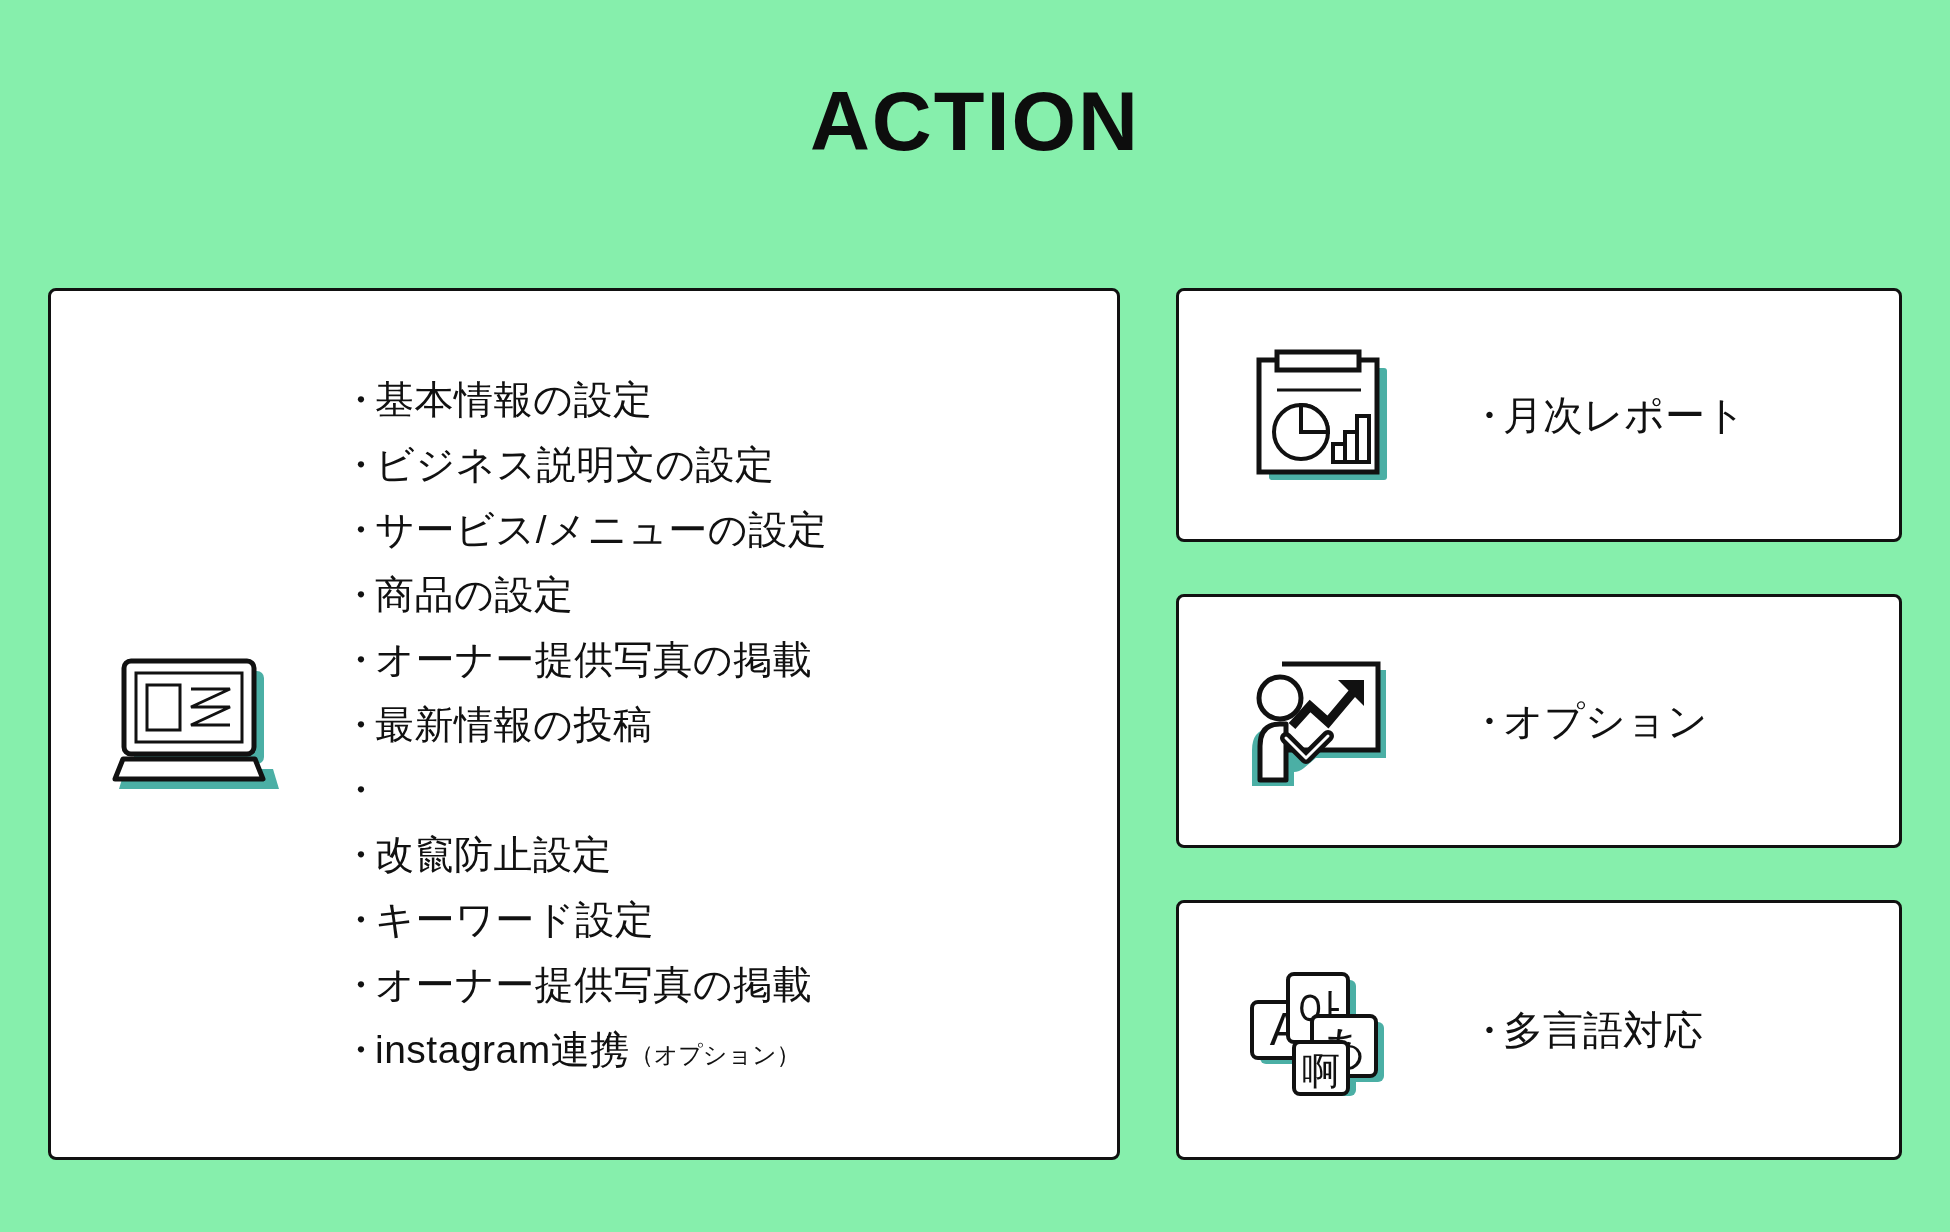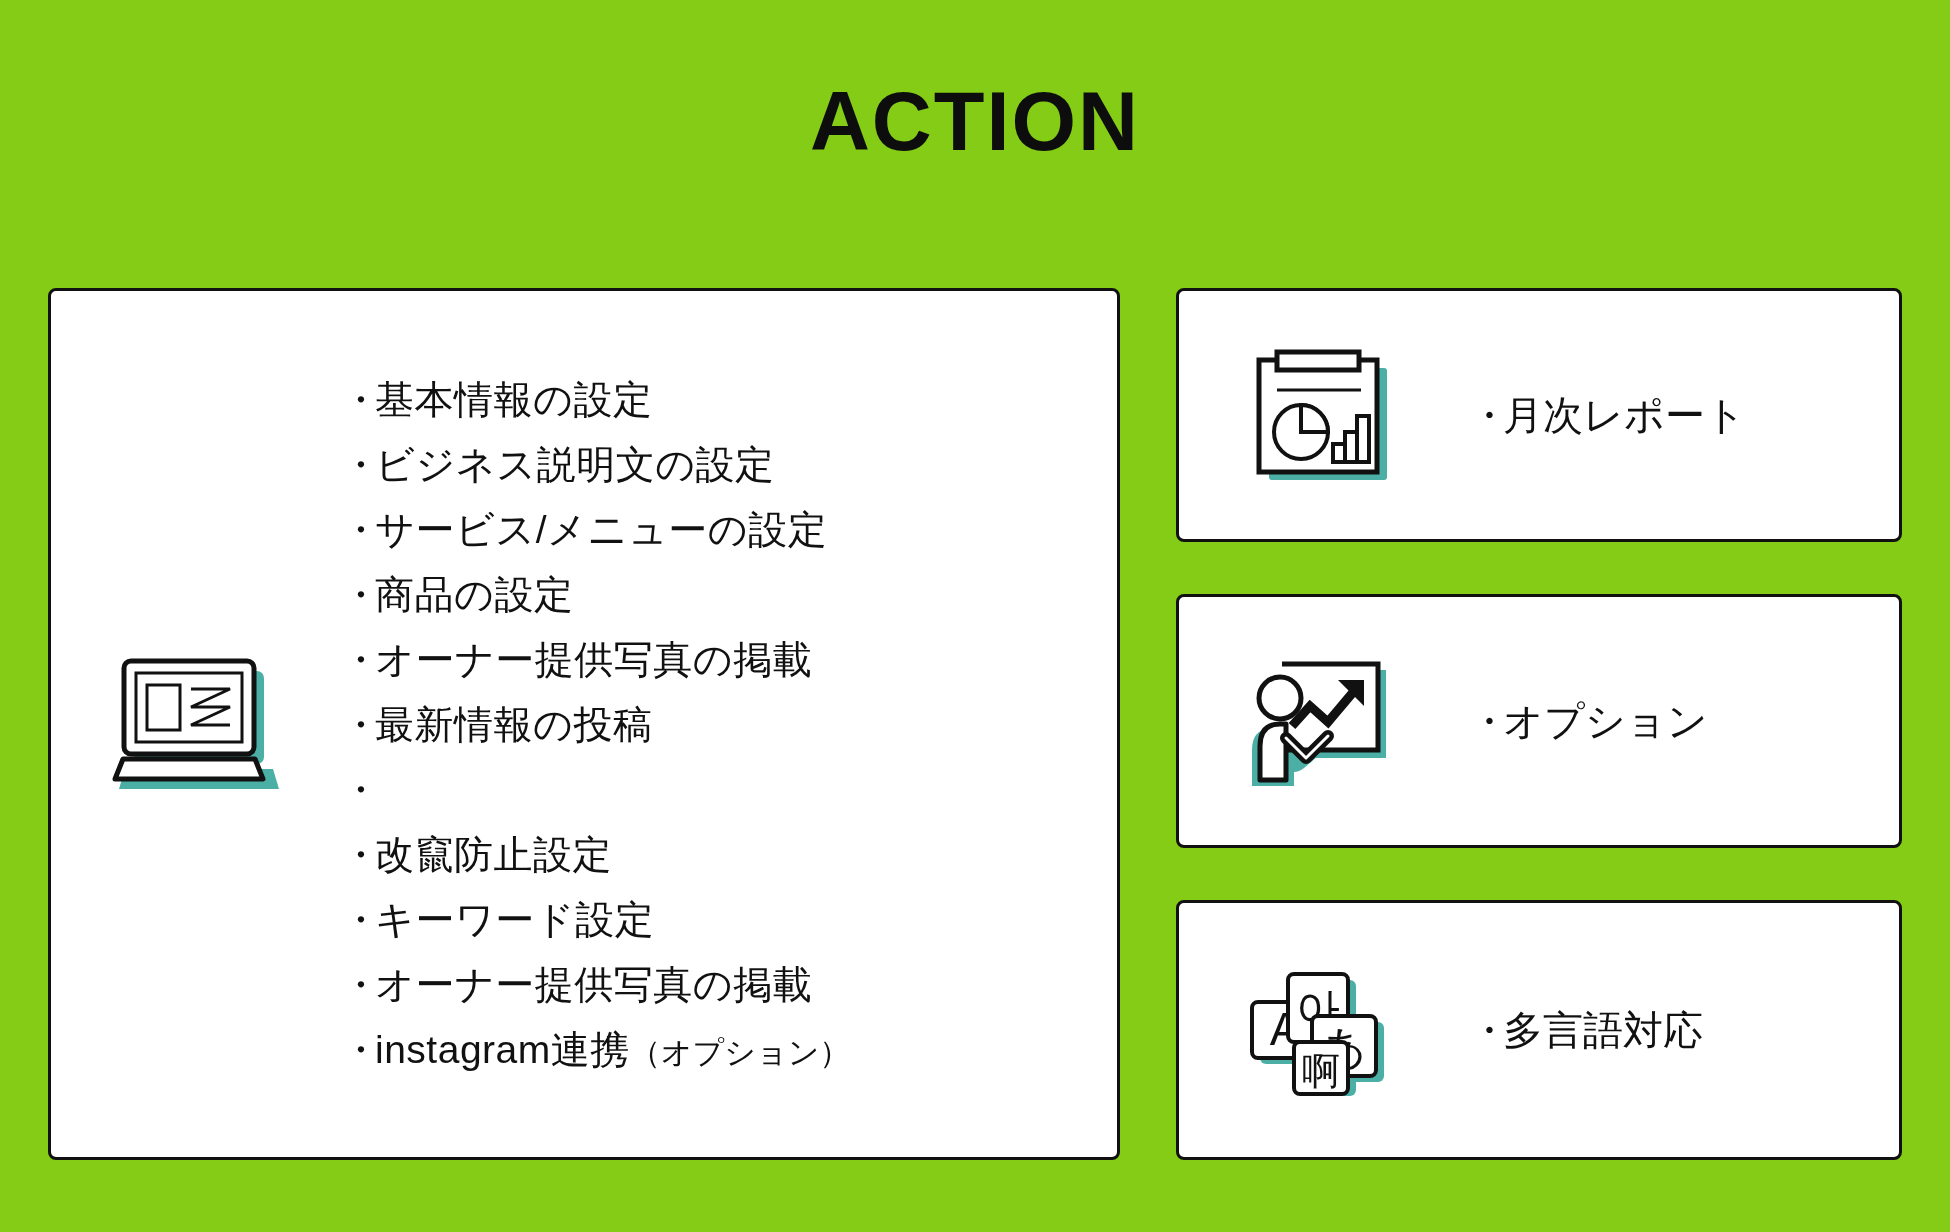--- a/index.html
+++ b/index.html
@@ -7,21 +7,21 @@
     width: 1950px;
     height: 1232px;
     background: #ffffff;
     font-family: "Liberation Sans", "DejaVu Sans", sans-serif;
     overflow: hidden;
   }
   .slide {
     position: relative;
     width: 1950px;
     height: 1232px;
-    background: #84cc16;
+    background: #86efac;
     text-decoration: underline;
   }
 
   
   .title {
     position: absolute;
     top: 78px;
     left: 0;
     width: 1950px;
     text-align: center;
@@ -80,21 +80,21 @@
   }
   .li-row:last-child { margin-bottom: 0; }
   .li-bullet {
     display: inline-block;
     width: 34px;
     flex: 0 0 34px;
     font-size: 39px;
     color: #111111;
   }
   .li-text { letter-spacing: 0.5px; }
-  .li-note { font-size: 31px; letter-spacing: 0; }
+  .li-note { font-size: 24px; letter-spacing: 0; }
 
   
   .r-icon-wrap {
     flex: 0 0 auto;
     width: 290px;
     display: flex;
     justify-content: center;
     align-items: center;
   }
   .r-label {

